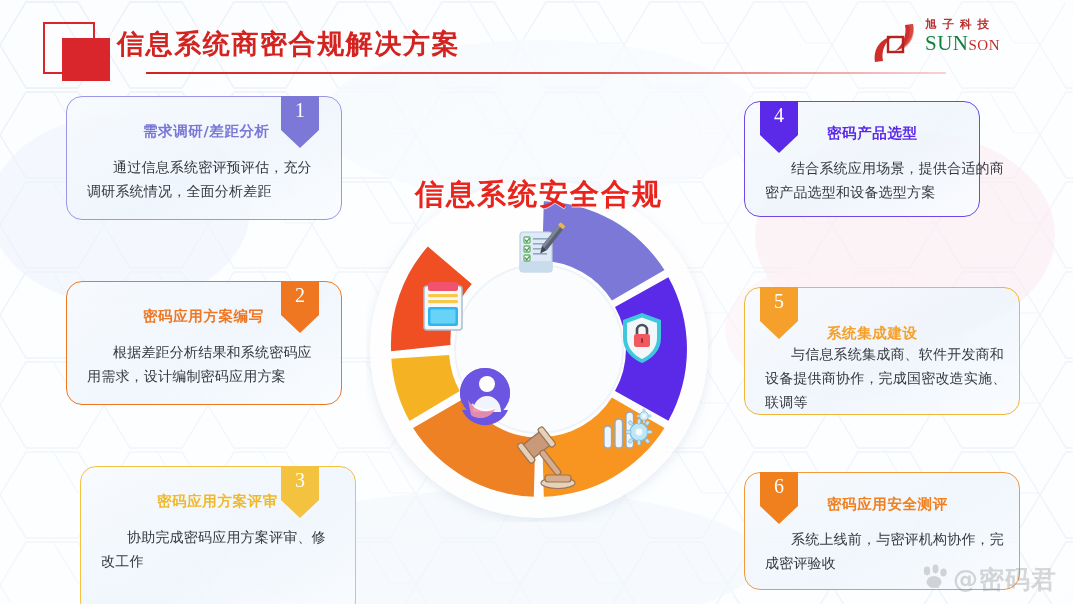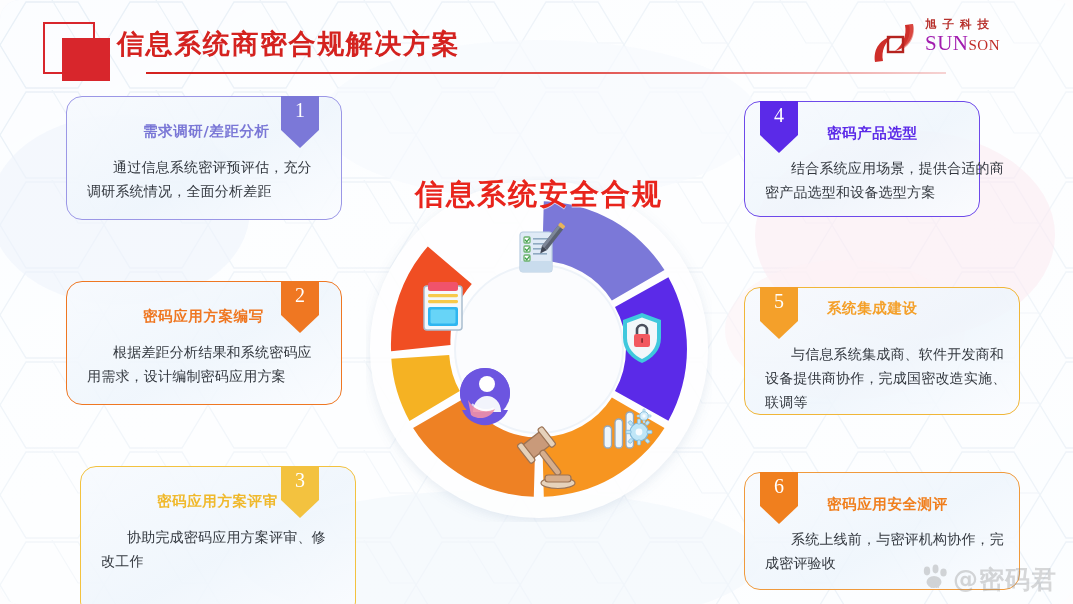--- a/index.html
+++ b/index.html
@@ -27,21 +27,21 @@
   .title-rule{position:absolute;left:146px;top:72px;width:800px;height:2.4px;
     background:linear-gradient(90deg,#d4221f 0%,#e2534f 55%,rgba(226,83,79,.25) 100%);}
 
   
   .logo{position:absolute;right:18px;top:17px;width:186px;height:52px;}
   .logo-mark{position:absolute;left:0;top:4px;width:52px;height:46px;}
   .logo-txt{position:absolute;left:56px;top:0;width:130px;}
   .logo-cn{font-size:11.5px;color:#b8322e;letter-spacing:6px;font-weight:bold;line-height:15px;
     font-family:"DejaVu Sans","Liberation Sans",sans-serif;}
   .logo-en{margin-top:1px;line-height:20px;}
-  .logo-en .sun{font-size:21px;color:#a21caf;font-family:"Liberation Serif","DejaVu Serif",serif;letter-spacing:.5px;}
+  .logo-en .sun{font-size:21px;color:#15803d;font-family:"Liberation Serif","DejaVu Serif",serif;letter-spacing:.5px;}
   .logo-en .son{font-size:15px;color:#c02d28;font-family:"Liberation Serif","DejaVu Serif",serif;letter-spacing:.5px;}
 
   
   .card{position:absolute;border-radius:16px;border:1.6px solid #9b97e6;
     background:linear-gradient(150deg,rgba(247,250,254,.93) 0%,rgba(238,245,252,.85) 55%,rgba(250,252,255,.9) 100%);
     box-sizing:border-box;z-index:4;}
   .card-title{position:absolute;font-size:14.5px;font-weight:bold;letter-spacing:.6px;white-space:nowrap;
     font-family:"DejaVu Sans","Liberation Sans",sans-serif;}
   .card-body{position:absolute;font-size:14px;color:#33383f;line-height:24px;letter-spacing:.2px;
     font-family:"DejaVu Sans","Liberation Sans",sans-serif;text-align:left;}
@@ -155,21 +155,21 @@
     <div class="card-body" style="left:20px;top:54px;width:240px;text-indent:26px;">结合系统应用场景，提供合适的商密产品选型和设备选型方案</div>
   </div>
   <div class="badge" style="left:760px;top:101px;">
     <svg viewBox="0 0 38 52" width="38" height="52" aria-hidden="true">
       <path d="M0 0 H38 V34 L19 52 L0 34 Z" fill="#5b2ae8"></path>
     </svg>
     <span>4</span>
   </div>
 
   <div class="card" style="left:744px;top:287px;width:276px;height:128px;border-color:#f0b638;">
-    <div class="card-title" style="left:82px;top:11px;color:#f4a02a;">系统集成建设</div>
+    <div class="card-title" style="left:82px;top:36px;color:#f4a02a;">系统集成建设</div>
     <div class="card-body" style="left:20px;top:54px;width:242px;text-indent:26px;">与信息系统集成商、软件开发商和设备提供商协作，完成国密改造实施、联调等</div>
   </div>
   <div class="badge" style="left:760px;top:287px;">
     <svg viewBox="0 0 38 52" width="38" height="52" aria-hidden="true">
       <path d="M0 0 H38 V34 L19 52 L0 34 Z" fill="#f4a02a"></path>
     </svg>
     <span>5</span>
   </div>
 
   <div class="card" style="left:744px;top:472px;width:276px;height:118px;border-color:#f09a3c;">

